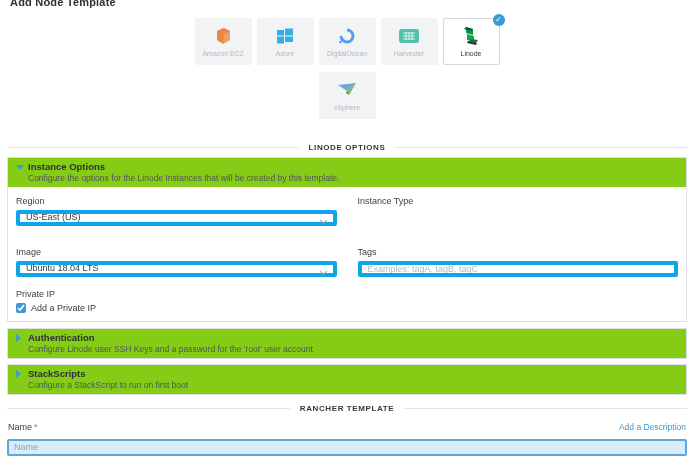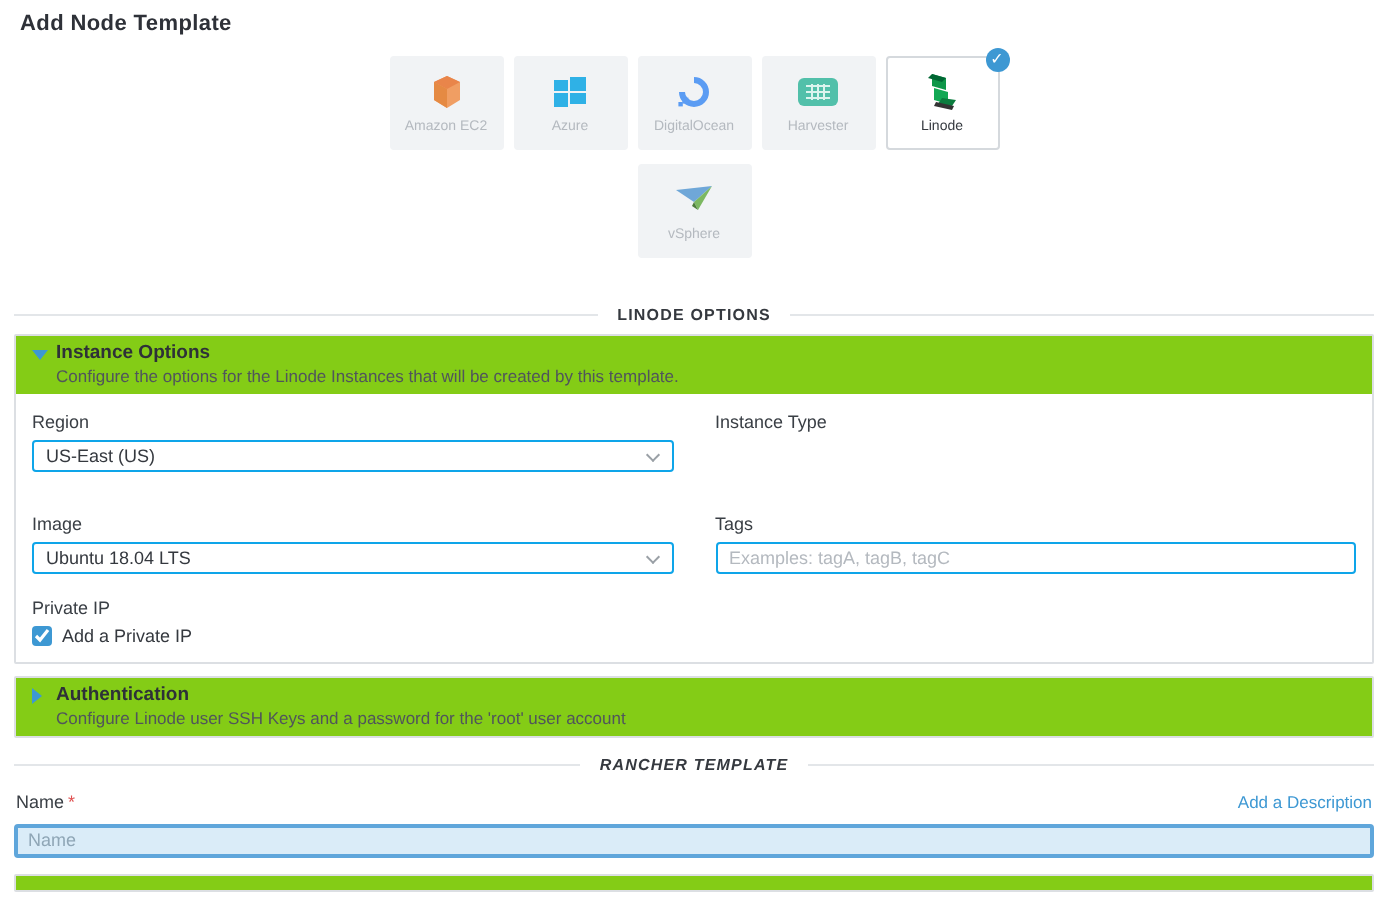--- a/index.html
+++ b/index.html
@@ -30,22 +30,22 @@
   .panel-header { position:relative; background:#84cc16; padding:3px 8px 4px 20px; cursor:pointer; }
   .panel-header .caret { position:absolute; left:8px; top:7px; width:0; height:0; }
   .caret.down { border-left:4px solid transparent; border-right:4px solid transparent; border-top:5px solid #3d98d3; }
   .caret.right { border-top:4px solid transparent; border-bottom:4px solid transparent; border-left:5px solid #3d98d3; top:5px; }
   .panel-title { font-size:9.5px; font-weight:700; color:#2e3138; }
   .panel-subtitle { font-size:8.5px; color:#50555b; margin-top:1px; }
   .panel-body { background:#fff; padding:9px 8px 8px; }
 
   .field-grid { display:grid; grid-template-columns:1fr 1fr; column-gap:18px; row-gap:12px;gap:21px; }
   .field-label { font-size:9px; color:#3a3f45; margin-bottom:4px; }
-  .select-box, .text-input { position:relative; height:16px; border:1px solid #0ea5e9; border-radius:2px; background:#fff;
-      font-size:9px; color:#35393f; padding:0 16px 0 6px; display:flex; align-items:center; width:100%; }
+  .select-box, .text-input { position:relative; height:16px; border:4px solid #0ea5e9; border-radius:2px; background:#fff;
+      font-size:9px; color:#35393f; padding:0 16px 0 6px; display:flex; align-items:flex-end; width:100%; }
   .select-chevron { position:absolute; right:7px; top:4px; width:5px; height:5px;
       border-right:1px solid #9aa0a6; border-bottom:1px solid #9aa0a6; transform:rotate(45deg); }
   input.text-input { padding:0 6px; font-family:"Liberation Sans", sans-serif; }
   input::placeholder { color:#b4b9bf; }
 
   .private-ip { margin-top:12px; }
   .checkbox-row { display:flex; align-items:center; margin-top:4px; }
   .checkbox-row input { width:10px; height:10px; accent-color:#3d98d3; margin-right:5px; }
   .checkbox-label { font-size:9px; color:#35393f; }
 
@@ -190,22 +190,29 @@
   </div>
 
   <div class="panel" style="margin-top:6px;">
     <div class="panel-header">
       <span class="caret right"></span>
       <div class="panel-title">Authentication</div>
       <div class="panel-subtitle">Configure Linode user SSH Keys and a password for the 'root' user account</div>
     </div>
   </div>
 
-
-  <div class="section-divider" style="margin-top:9px;font-style:italic;">
+  <div class="panel">
+    <div class="panel-header">
+      <span class="caret right"></span>
+      <div class="panel-title">StackScripts</div>
+      <div class="panel-subtitle">Configure a StackScript to run on first boot</div>
+    </div>
+  </div>
+
+  <div class="section-divider" style="margin-top:9px;">
     <span class="line"></span>
     <span class="divider-text">RANCHER TEMPLATE</span>
     <span class="line"></span>
   </div>
 
   <div class="name-row">
     <div class="name-label">
       <span>Name</span><span class="required-mark">*</span>
     </div>
     <a class="desc-link">Add a Description</a>

